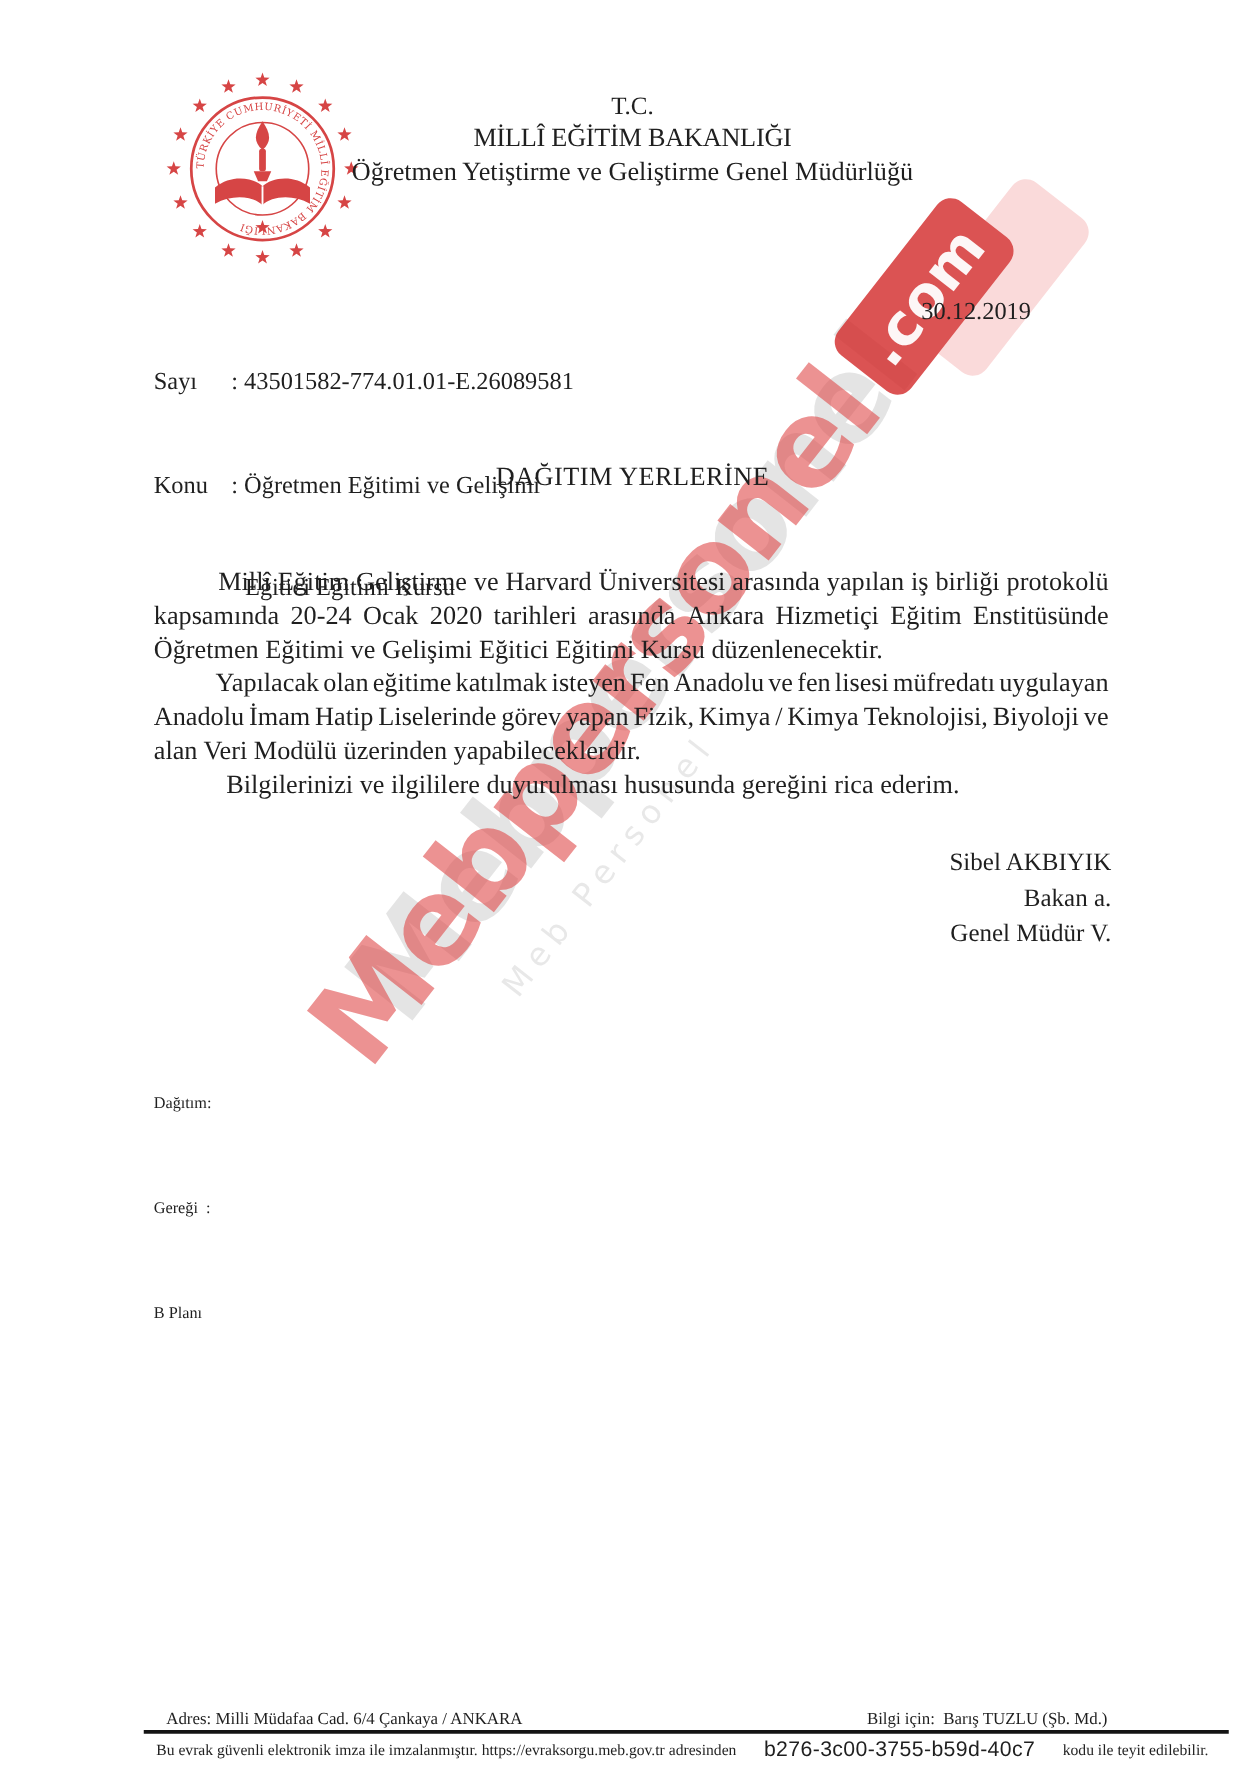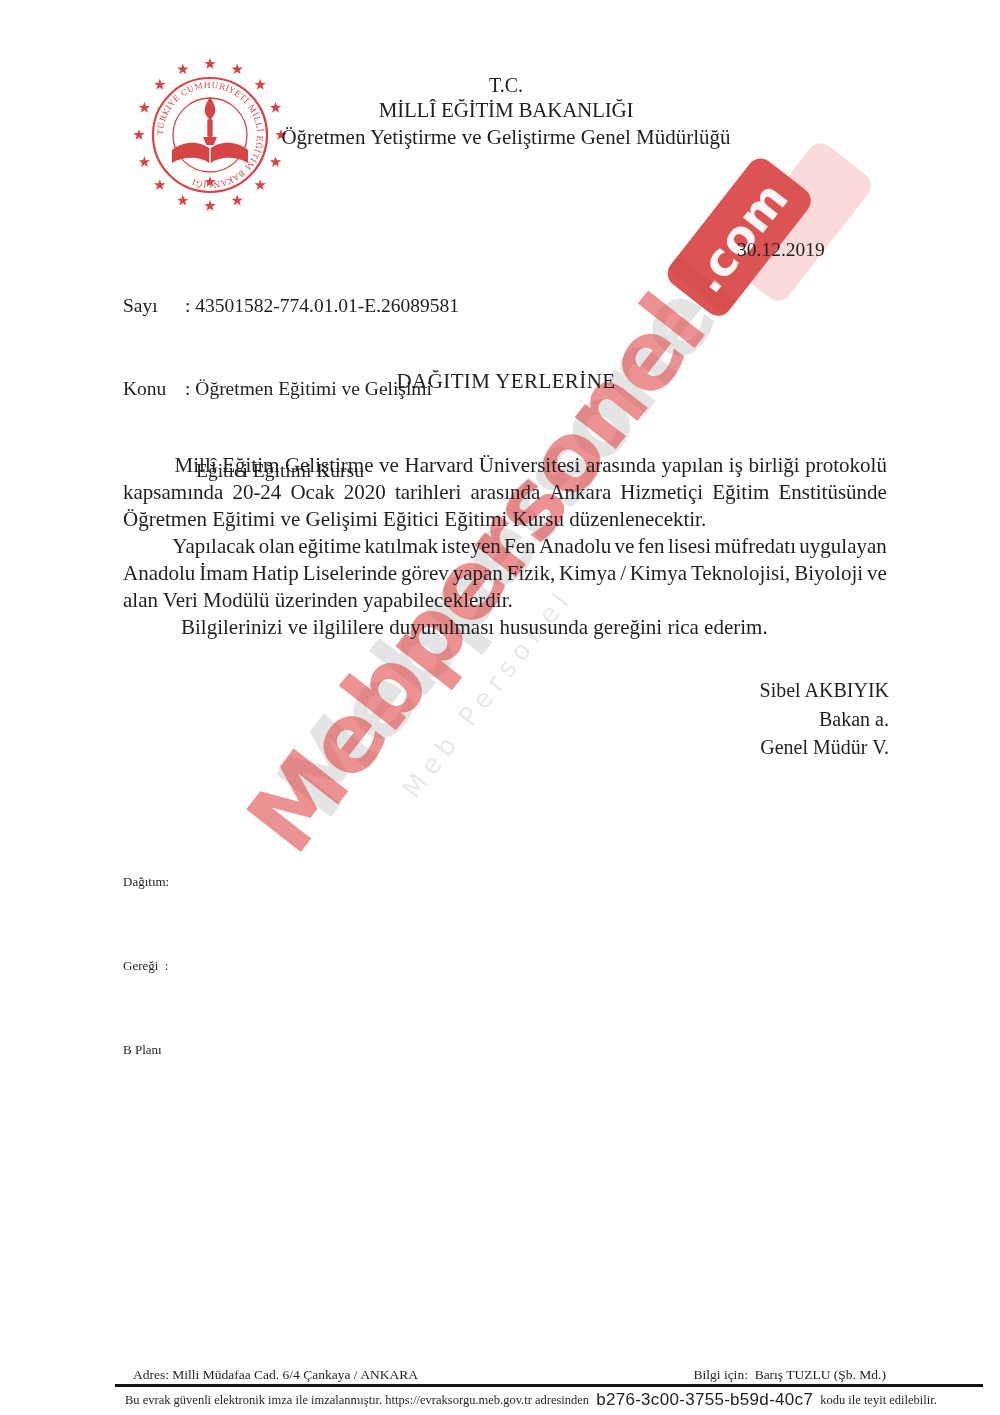--- a/index.html
+++ b/index.html
@@ -37,21 +37,21 @@
   
   .sig{left:637px;top:676px;width:252px;text-align:right;font-size:20px;line-height:28.5px;font-family:Liberation Serif, serif;}
 
   
   .dist{left:123px;top:812px;font-size:13px;line-height:28px;white-space:pre;}
 
   
   .footer-left{left:133px;top:1326px;font-size:13.5px;line-height:19.5px;white-space:pre;}
   .footer-right{right:114px;top:1326px;font-size:13.5px;line-height:19.5px;text-align:right;white-space:pre;}
   .rule{left:115px;top:1384px;width:868px;height:2.5px;background:#141414;}
-  .verify{left:125px;top:1390px;display:flex;align-items:center;gap:7px;white-space:nowrap;font-size:12.5px;}
+  .verify{left:125px;top:1390px;display:flex;align-items:center;gap:22px;white-space:nowrap;font-size:12.5px;}
   .verify .code{font-family:"Liberation Sans",sans-serif;font-size:17px;letter-spacing:0.3px;}
 
   
   .watermark{position:absolute;left:545px;top:520px;z-index:0;
     transform:translate(-50%,-50%) rotate(-52deg);}
   .wm-line{display:flex;align-items:center;gap:14px;white-space:nowrap;}
   .wm-text{font-family:"DejaVu Sans",sans-serif;font-weight:bold;font-size:95px;
     color:rgba(224,74,74,0.60);letter-spacing:-2px;
     text-shadow:46px 2px 0 rgba(130,130,130,0.22);}
   .wm-com{font-family:"DejaVu Sans",sans-serif;font-weight:bold;font-size:46px;

